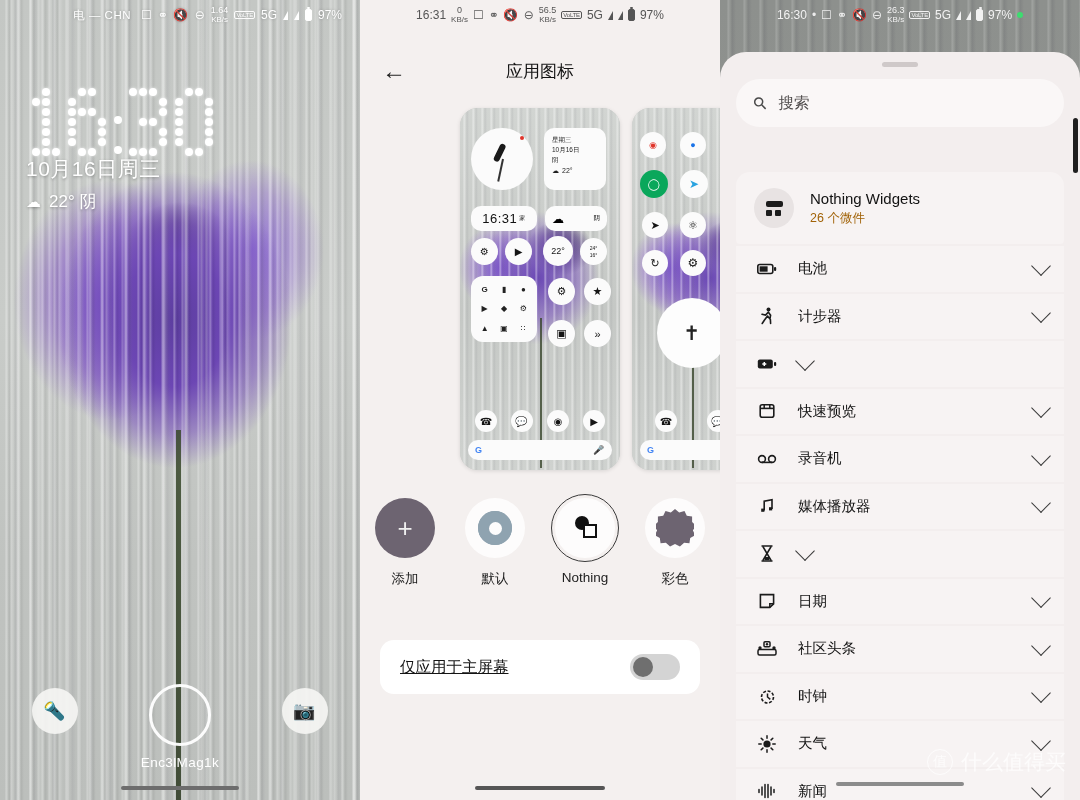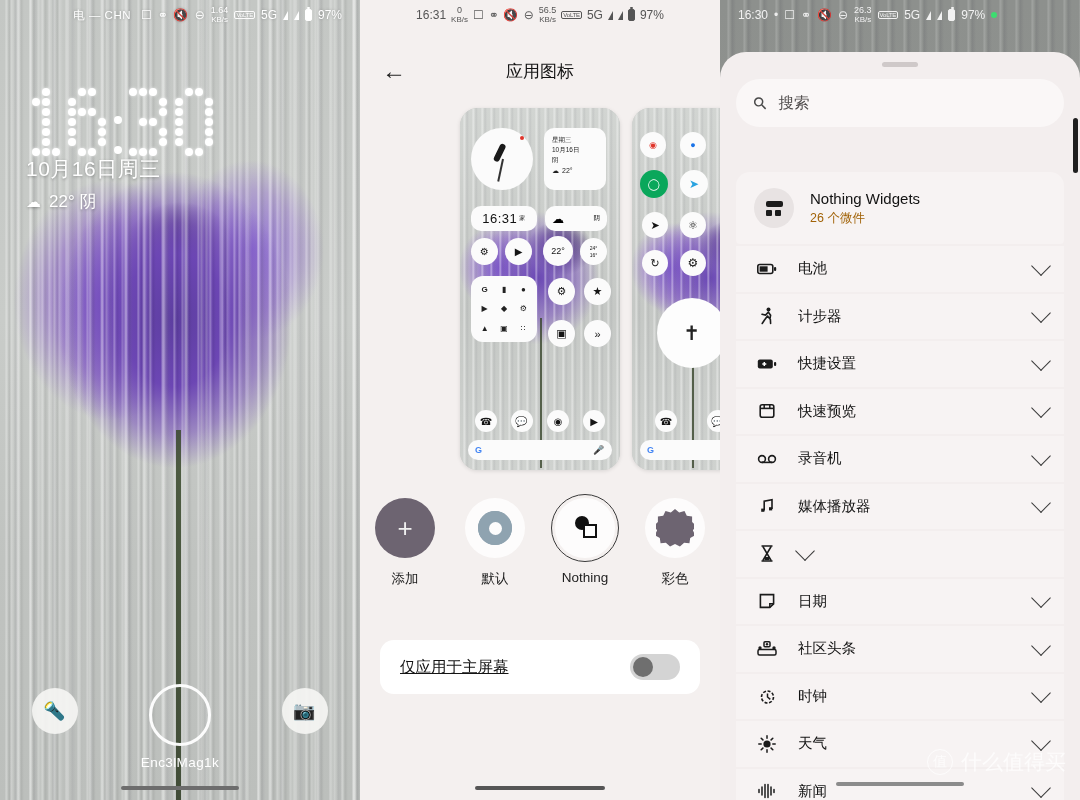--- a/index.html
+++ b/index.html
@@ -167,21 +167,21 @@
   
   #panel-widgets { left:720px; width:360px; background:#9fa29f; }
   .w-bg { position:absolute; inset:0;
     background:
       repeating-linear-gradient(90deg,
         rgba(255,255,255,0.0) 0px, rgba(255,255,255,0.0) 7px,
         rgba(255,255,255,0.18) 8px, rgba(255,255,255,0.0) 11px,
         rgba(70,70,80,0.15) 12px, rgba(255,255,255,0.0) 16px),
       linear-gradient(180deg,#8d908d,#969996);
   }
-  #panel-widgets .statusbar { color:#f2f2f2; z-index:3;}
+  #panel-widgets .statusbar { color:#f2f2f2; justify-content:center; gap:5px; z-index:3;}
   .green-dot { width:6px;height:6px;border-radius:50%;background:#3ddc70; display:inline-block;}
   .sheet {
     position:absolute; left:0; right:0; top:52px; bottom:0; background:#f3eeee;
     border-radius:26px 26px 0 0;
   }
   .sheet-handle { width:36px;height:5px;border-radius:3px;background:#cfc9c9; margin:10px auto 0; }
   .search-box {
     margin:12px 16px 10px; height:48px; background:#faf7f7; border-radius:26px;
     display:flex; align-items:center; gap:12px; padding:0 18px;
   }
@@ -612,21 +612,20 @@
       </div>
 
       <div class="wl-row">
         <span class="wl-ic">
           <svg class="gi" width="20" height="14" viewBox="0 0 20 14">
             <rect x="0.8" y="2.5" width="15" height="9" rx="2" fill="#1b1b1b"></rect>
             <path d="M5.3 7 h4 M7.3 5 v4" stroke="#fff" stroke-width="1.5"></path>
             <rect x="17" y="5" width="2.2" height="4" rx="1" fill="#1b1b1b"></rect>
           </svg>
         </span>
-        <span class="wl-label">快捷设置</span>
         <span class="chev"></span>
       </div>
 
       <div class="wl-row">
         <span class="wl-ic">
           <svg class="gi" width="16" height="16" viewBox="0 0 16 16">
             <rect x="1.2" y="1.8" width="13.6" height="12.4" rx="2" fill="none" stroke="#1b1b1b" stroke-width="1.6"></rect>
             <path d="M1.2 5.4 h13.6" stroke="#1b1b1b" stroke-width="1.6"></path>
             <path d="M5.2 1.8 v3.6 M10.8 1.8 v3.6" stroke="#1b1b1b" stroke-width="1.5"></path>
           </svg>

